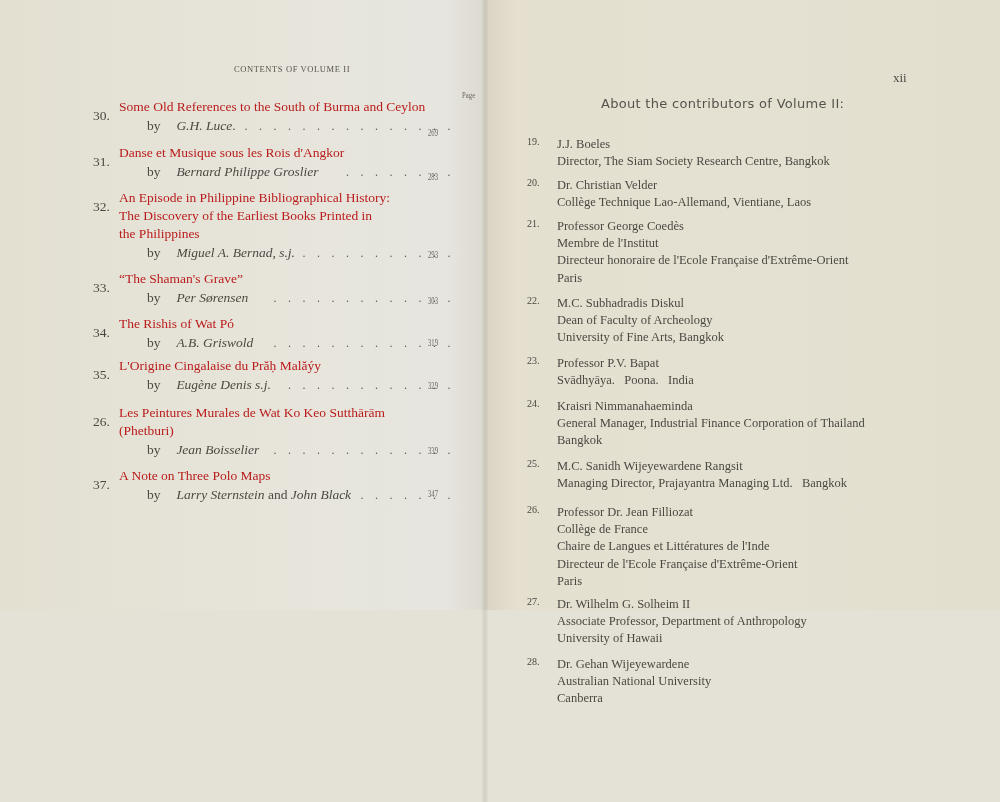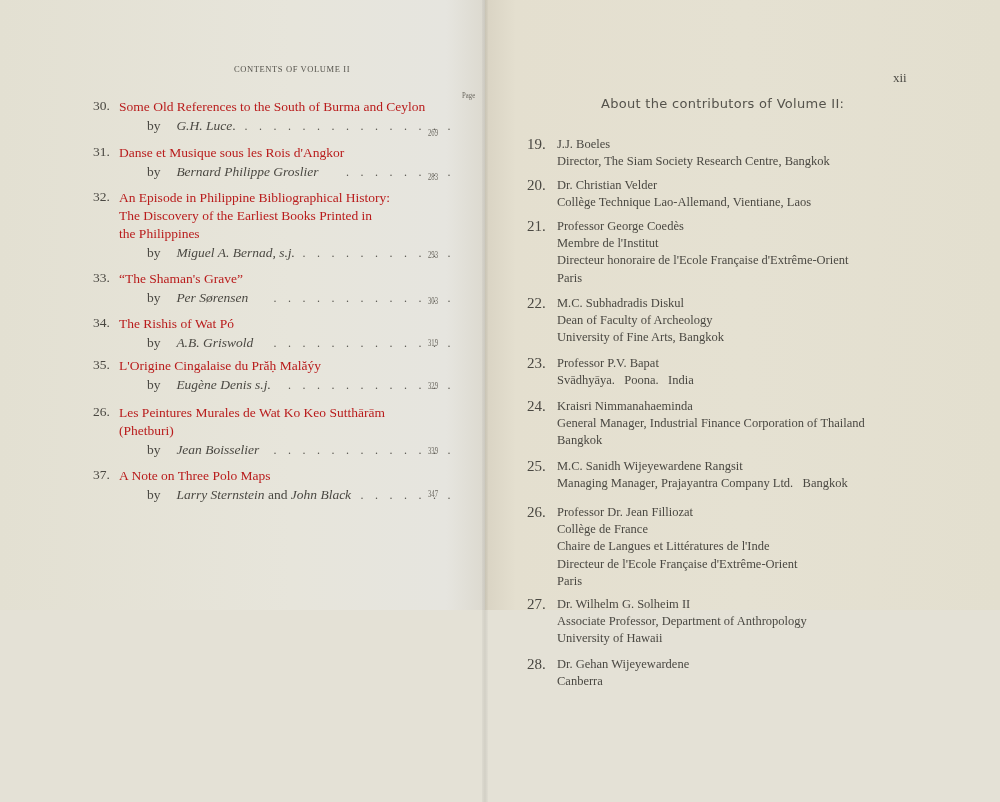--- a/index.html
+++ b/index.html
@@ -27,21 +27,21 @@
     .running-head {
       position: absolute; top: 64px; left: 234px;
       font-size: 8.5px; letter-spacing: 0.6px; color: #55534c;
     }
     .page-col-label {
       position: absolute; top: 90px; left: 462px;
       font-size: 9px; color: #6a675f;
       transform: scaleX(0.75); transform-origin: left;
     }
     .toc-entry { position: absolute; left: 93px; width: 365px; }
-    .toc-num { position: absolute; left: 0; top: 0; font-size: 13.5px; }
+    .toc-num { position: absolute; left: 0; top: 10px; font-size: 13.5px; }
     .toc-title { margin-left: 26px; font-size: 13.5px; line-height: 18px; color: #b91c1c; }
     .toc-by-line {
       position: relative; margin-left: 39px; height: 20px;
       font-size: 13.5px; line-height: 20px; white-space: nowrap; padding-left: 15px;
     }
     .toc-by { display: inline-block; width: 26px; }
     .toc-author { font-style: italic; }
     .toc-and { font-style: normal; }
     .toc-dots {
       position: absolute; right: -4px; top: 0; letter-spacing: 11.5px;
@@ -56,21 +56,21 @@
     .folio {
       position: absolute; top: 70px; left: 893px;
       font-size: 13px; color: #4e4c46;
     }
     .contrib-heading {
       position: absolute; top: 96px; left: 601px;
       font-family: "DejaVu Sans", "Liberation Sans", sans-serif;
       font-size: 13px; color: #55534c; letter-spacing: 0.3px;
     }
     .contrib { position: absolute; left: 527px; width: 400px; }
-    .contrib-num { position: absolute; left: 0; top: 0; font-size: 15px; }
+    .contrib-num { position: absolute; left: 0; top: 0; font-size: 10px; }
     .contrib-lines { margin-left: 30px; font-size: 12.5px; line-height: 17.2px; color: #4a4842; }
     .contrib-lines div { white-space: nowrap; }
   </style>
 </head>
 <body>
 
 <div class="page left-page">
   <div class="running-head">CONTENTS OF VOLUME II</div>
   <div class="page-col-label">Page</div>
 </div>
@@ -221,21 +221,21 @@
     <div>Kraisri Nimmanahaeminda</div>
     <div>General Manager, Industrial Finance Corporation of Thailand</div>
     <div>Bangkok</div>
   </div>
 </div>
 
 <div class="contrib" style="top:458px">
   <span class="contrib-num">25.</span>
   <div class="contrib-lines">
     <div>M.C. Sanidh Wijeyewardene Rangsit</div>
-    <div style="white-space:pre">Managing Manager, Prajayantra Company Ltd.   Bangkok</div>
+    <div style="white-space:pre">Managing Director, Prajayantra Managing Ltd.   Bangkok</div>
   </div>
 </div>
 
 <div class="contrib" style="top:504px">
   <span class="contrib-num">26.</span>
   <div class="contrib-lines">
     <div>Professor Dr. Jean Filliozat</div>
     <div>Collège de France</div>
     <div>Chaire de Langues et Littératures de l'Inde</div>
     <div>Directeur de l'Ecole Française d'Extrême-Orient</div>
@@ -249,15 +249,16 @@
     <div>Dr. Wilhelm G. Solheim II</div>
     <div>Associate Professor, Department of Anthropology</div>
     <div>University of Hawaii</div>
   </div>
 </div>
 
 <div class="contrib" style="top:656px">
   <span class="contrib-num">28.</span>
   <div class="contrib-lines">
     <div>Dr. Gehan Wijeyewardene</div>
+    <div>Australian National University</div>
     <div>Canberra</div>
   </div>
 </div>
 
 </body></html>

